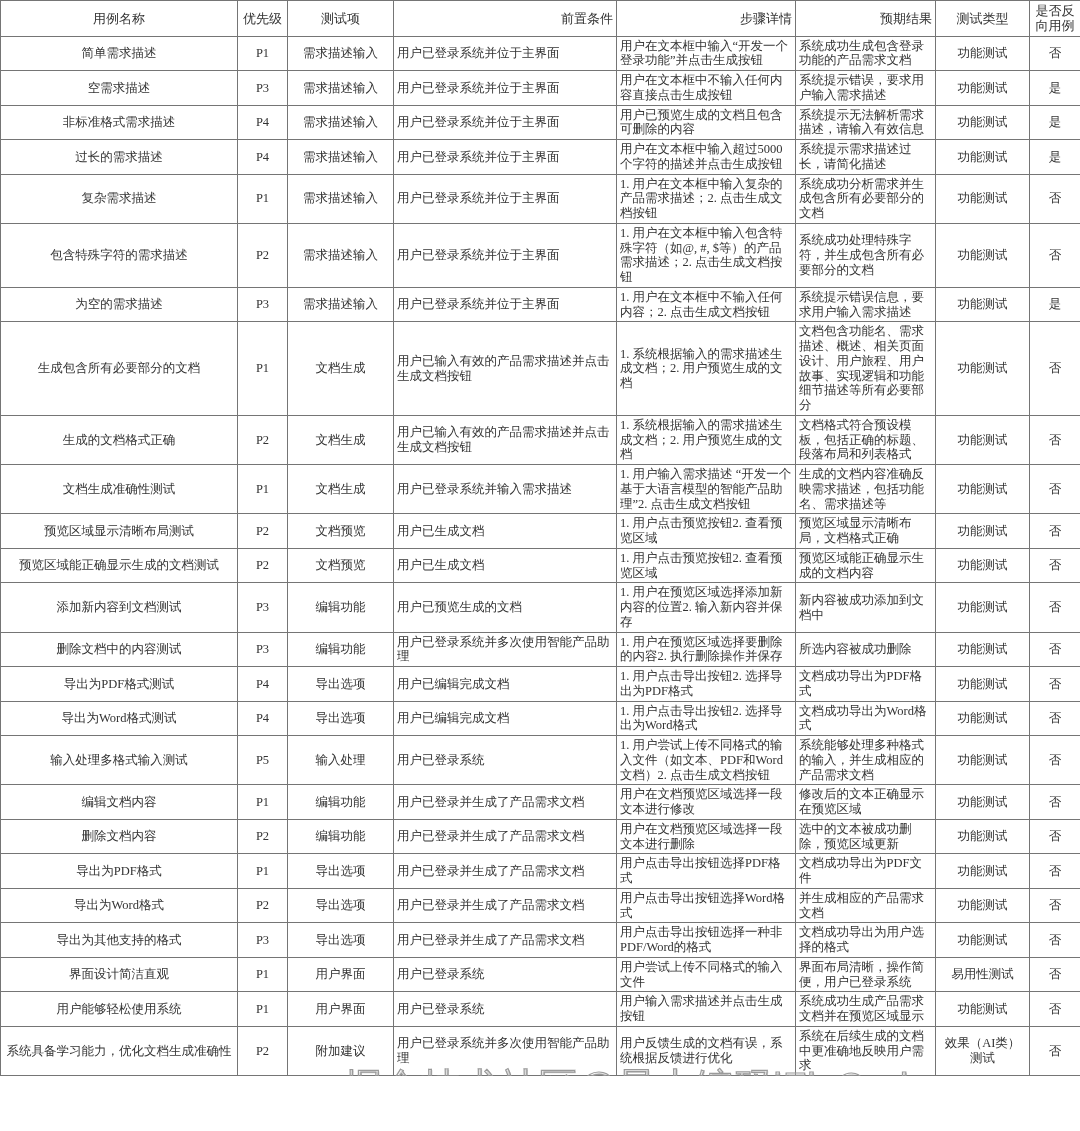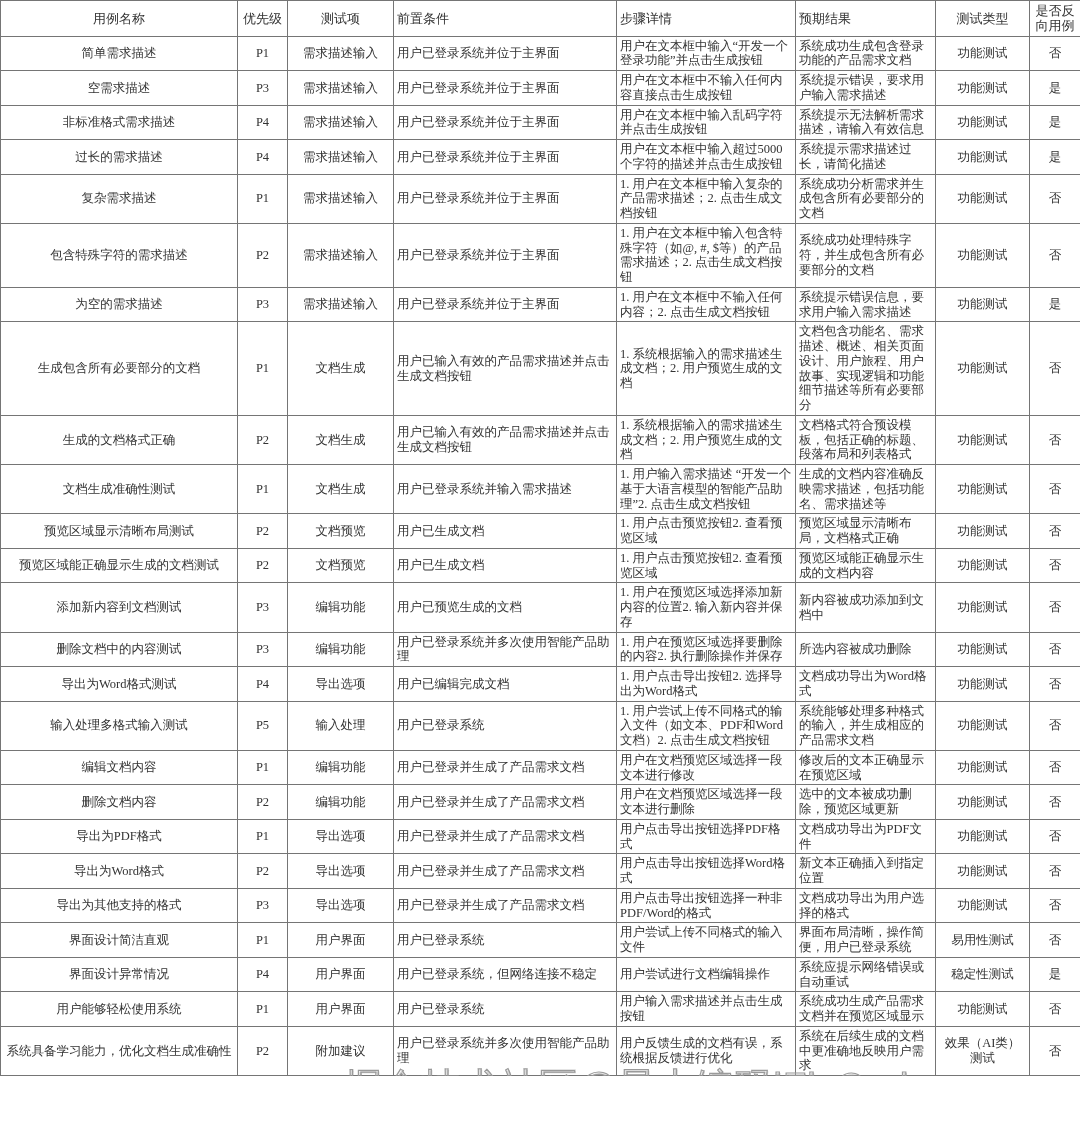--- a/index.html
+++ b/index.html
@@ -26,21 +26,21 @@
     padding: 2px 3px;
     vertical-align: middle;
     word-break: break-word;
     height: 26px;
   }
   .testcase-table th {
     font-weight: normal;
     font-size: 13px;
     text-align: center;
   }
-  .testcase-table th.al { text-align: left; }
+  .testcase-table th.al { text-align: right; }
   .testcase-table td.center { text-align: center; }
   .testcase-table td.left   { text-align: left; }
   .watermark {
     position: absolute;
     left: 344px;
     top: 1062px;
     width: 745px;
     font-size: 38px;
     letter-spacing: 1px;
     white-space: nowrap;
@@ -96,21 +96,21 @@
     <td class="left">用户在文本框中不输入任何内容直接点击生成按钮</td>
     <td class="left">系统提示错误，要求用户输入需求描述</td>
     <td class="center">功能测试</td>
     <td class="center">是</td>
   </tr>
       <tr>
     <td class="center">非标准格式需求描述</td>
     <td class="center">P4</td>
     <td class="center">需求描述输入</td>
     <td class="left">用户已登录系统并位于主界面</td>
-    <td class="left">用户在文本框中输入乱码字符并点击生成按钮</td>
+    <td class="left">用户已预览生成的文档且包含可删除的内容</td>
     <td class="left">系统提示无法解析需求描述，请输入有效信息</td>
     <td class="center">功能测试</td>
     <td class="center">是</td>
   </tr>
       <tr>
     <td class="center">过长的需求描述</td>
     <td class="center">P4</td>
     <td class="center">需求描述输入</td>
     <td class="left">用户已登录系统并位于主界面</td>
     <td class="left">用户在文本框中输入超过5000个字符的描述并点击生成按钮</td>
@@ -208,20 +208,30 @@
     <td class="center">功能测试</td>
     <td class="center">否</td>
   </tr>
       <tr>
     <td class="center">删除文档中的内容测试</td>
     <td class="center">P3</td>
     <td class="center">编辑功能</td>
     <td class="left">用户已登录系统并多次使用智能产品助理</td>
     <td class="left">1. 用户在预览区域选择要删除的内容2. 执行删除操作并保存</td>
     <td class="left">所选内容被成功删除</td>
+    <td class="center">功能测试</td>
+    <td class="center">否</td>
+  </tr>
+      <tr>
+    <td class="center">导出为PDF格式测试</td>
+    <td class="center">P4</td>
+    <td class="center">导出选项</td>
+    <td class="left">用户已编辑完成文档</td>
+    <td class="left">1. 用户点击导出按钮2. 选择导出为PDF格式</td>
+    <td class="left">文档成功导出为PDF格式</td>
     <td class="center">功能测试</td>
     <td class="center">否</td>
   </tr>
       <tr>
     <td class="center">导出为Word格式测试</td>
     <td class="center">P4</td>
     <td class="center">导出选项</td>
     <td class="left">用户已编辑完成文档</td>
     <td class="left">1. 用户点击导出按钮2. 选择导出为Word格式</td>
     <td class="left">文档成功导出为Word格式</td>
@@ -267,21 +277,21 @@
     <td class="left">文档成功导出为PDF文件</td>
     <td class="center">功能测试</td>
     <td class="center">否</td>
   </tr>
       <tr>
     <td class="center">导出为Word格式</td>
     <td class="center">P2</td>
     <td class="center">导出选项</td>
     <td class="left">用户已登录并生成了产品需求文档</td>
     <td class="left">用户点击导出按钮选择Word格式</td>
-    <td class="left">新文本正确插入到指定位置</td>
+    <td class="left">并生成相应的产品需求文档</td>
     <td class="center">功能测试</td>
     <td class="center">否</td>
   </tr>
       <tr>
     <td class="center">导出为其他支持的格式</td>
     <td class="center">P3</td>
     <td class="center">导出选项</td>
     <td class="left">用户已登录并生成了产品需求文档</td>
     <td class="left">用户点击导出按钮选择一种非PDF/Word的格式</td>
     <td class="left">文档成功导出为用户选择的格式</td>
@@ -290,30 +300,20 @@
   </tr>
       <tr>
     <td class="center">界面设计简洁直观</td>
     <td class="center">P1</td>
     <td class="center">用户界面</td>
     <td class="left">用户已登录系统</td>
     <td class="left">用户尝试上传不同格式的输入文件</td>
     <td class="left">界面布局清晰，操作简便，用户已登录系统</td>
     <td class="center">易用性测试</td>
     <td class="center">否</td>
-  </tr>
-      <tr>
-    <td class="center">界面设计异常情况</td>
-    <td class="center">P4</td>
-    <td class="center">用户界面</td>
-    <td class="left">用户已登录系统，但网络连接不稳定</td>
-    <td class="left">用户尝试进行文档编辑操作</td>
-    <td class="left">系统应提示网络错误或自动重试</td>
-    <td class="center">稳定性测试</td>
-    <td class="center">是</td>
   </tr>
       <tr>
     <td class="center">用户能够轻松使用系统</td>
     <td class="center">P1</td>
     <td class="center">用户界面</td>
     <td class="left">用户已登录系统</td>
     <td class="left">用户输入需求描述并点击生成按钮</td>
     <td class="left">系统成功生成产品需求文档并在预览区域显示</td>
     <td class="center">功能测试</td>
     <td class="center">否</td>

